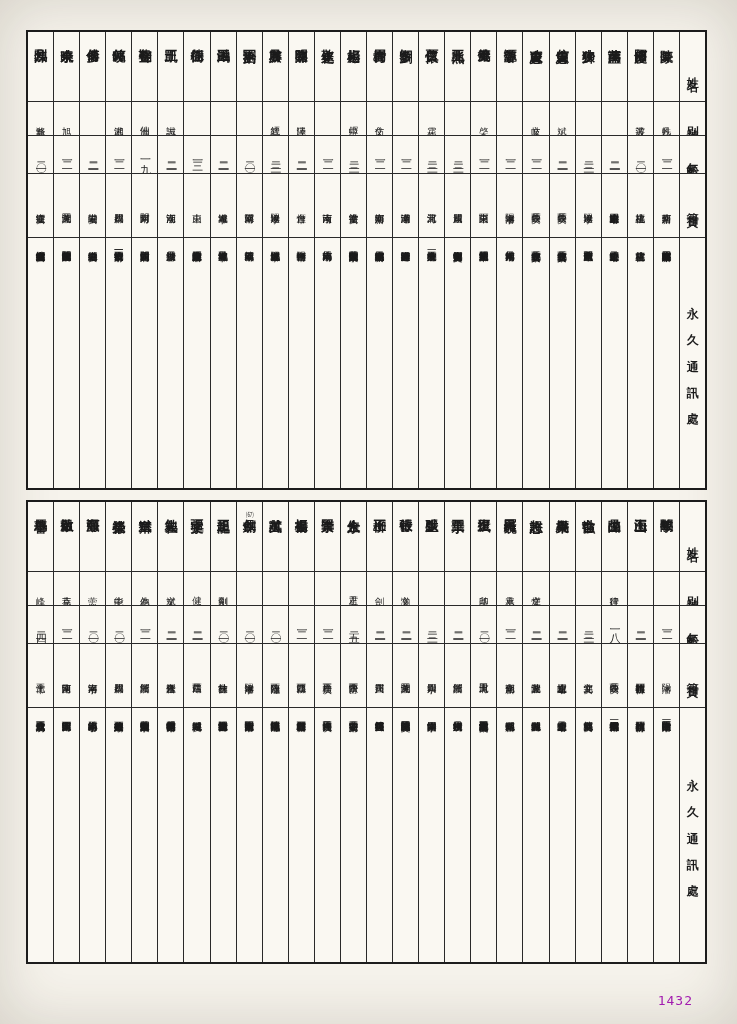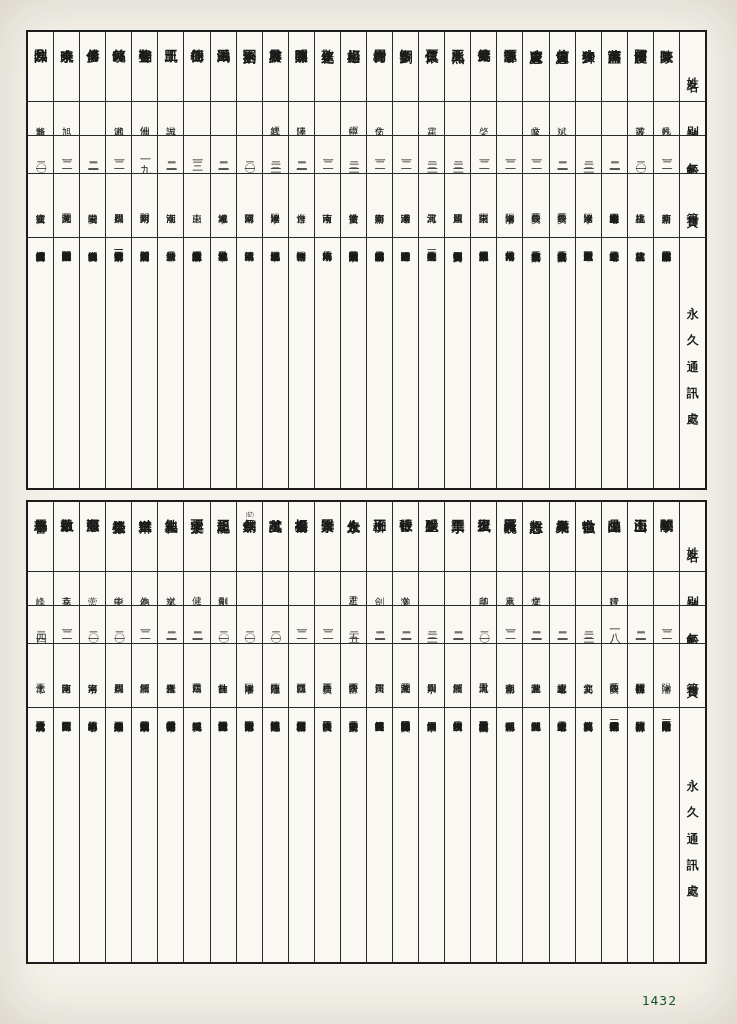--- a/index.html
+++ b/index.html
@@ -57,24 +57,24 @@
   .note {
     display:block;
     font-size:7px;
     margin-top:2px;
     text-combine-upright:all;
     text-orientation:mixed;
     font-weight:normal;
   }
   .page-number {
     position:absolute;
-    right:60px; bottom:16px;
+    right:44px; bottom:16px;
     font-size:13px;
     letter-spacing:1px;
-    color:#14532d;
+    color:#a21caf;
     font-family:"DejaVu Sans Mono", monospace;
   }
 </style>
 </head>
 <body>
 
 <div class="page">
   <section class="tbl top" id="top-table">
       <div class="col headcol">
         <div class="cell name">姓名</div>

